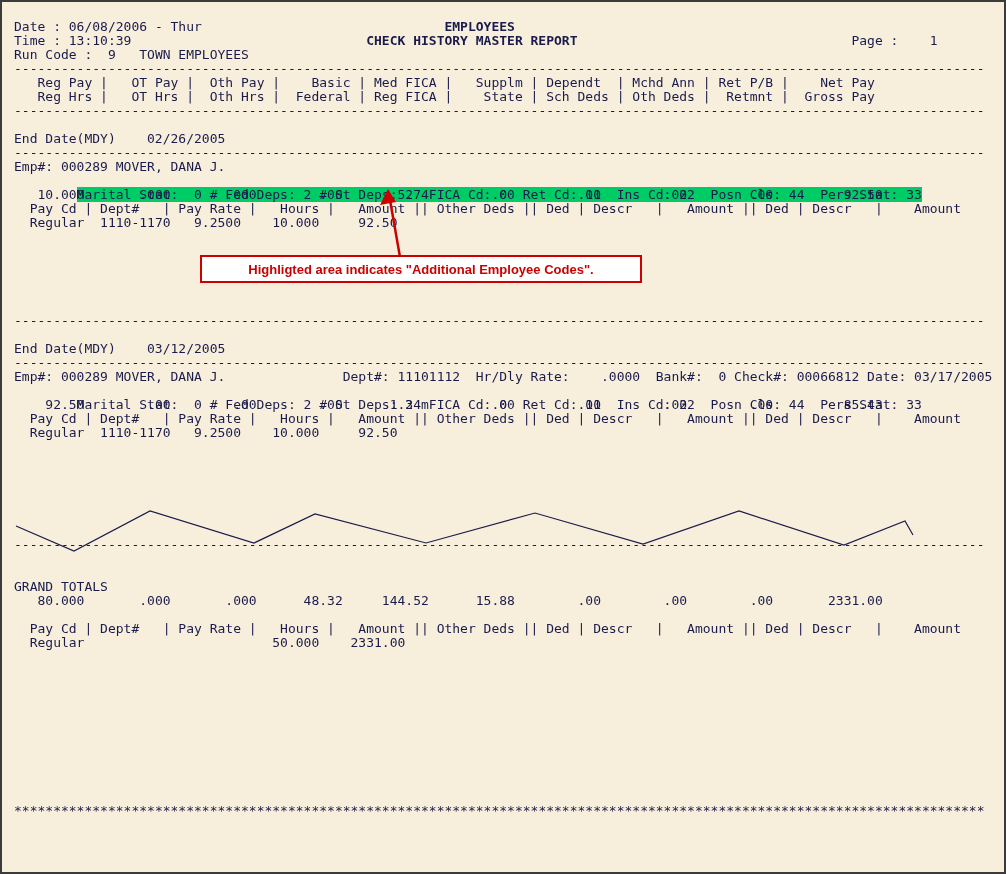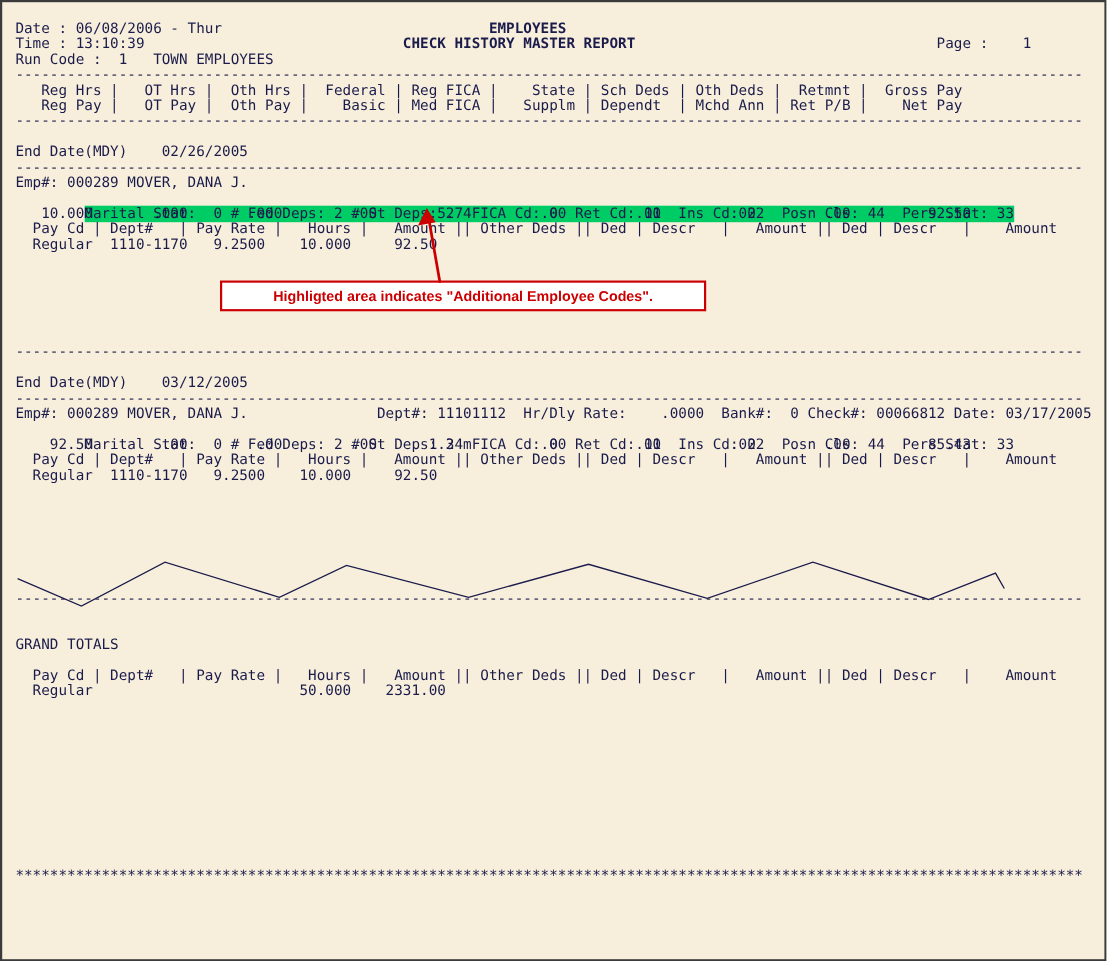--- a/index.html
+++ b/index.html
@@ -45,25 +45,25 @@
 
     <div class="line">
       <span class="abs" style="left:0ch">Date : 06/08/2006 - Thur</span>
       <span class="abs bold" style="left:55ch">EMPLOYEES</span>
     </div>
     <div class="line">
       <span class="abs" style="left:0ch">Time : 13:10:39</span>
       <span class="abs bold" style="left:45ch">CHECK HISTORY MASTER REPORT</span>
       <span class="abs" style="left:107ch">Page :    1</span>
     </div>
-    <div class="line">Run Code :  1   TOWN EMPLOYEES</div>
+    <div class="line">Run Code :  9   TOWN EMPLOYEES</div>
 
     <div class="line">----------------------------------------------------------------------------------------------------------------------------</div>
+    <div class="line">   Reg Pay |   OT Pay |  Oth Pay |    Basic | Med FICA |   Supplm | Dependt  | Mchd Ann | Ret P/B |    Net Pay</div>
     <div class="line">   Reg Hrs |   OT Hrs |  Oth Hrs |  Federal | Reg FICA |    State | Sch Deds | Oth Deds |  Retmnt |  Gross Pay</div>
-    <div class="line">   Reg Pay |   OT Pay |  Oth Pay |    Basic | Med FICA |   Supplm | Dependt  | Mchd Ann | Ret P/B |    Net Pay</div>
     <div class="line">----------------------------------------------------------------------------------------------------------------------------</div>
 
     <div class="g14"></div>
 
     <div class="line">
       <span class="abs" style="left:0ch">End Date(MDY)</span>
       <span class="abs" style="left:17ch">02/26/2005</span>
     </div>
     <div class="line">----------------------------------------------------------------------------------------------------------------------------</div>
 
@@ -98,20 +98,21 @@
     <div class="line">    92.50        .00        .00        .00      1.34m        .00        .00        .00        .00         85.43</div>
     <div class="line">  Pay Cd | Dept#   | Pay Rate |   Hours |   Amount || Other Deds || Ded | Descr   |   Amount || Ded | Descr   |    Amount</div>
     <div class="line">  Regular  1110-1170   9.2500    10.000     92.50</div>
 
     <div class="g98"></div>
 
     <div class="line">----------------------------------------------------------------------------------------------------------------------------</div>
     <div class="g28"></div>
 
     <div class="line">GRAND TOTALS</div>
+    <div class="line">   80.000       .000       .000      48.32     144.52      15.88        .00        .00        .00       2331.00</div>
     <div class="g14"></div>
     <div class="line">  Pay Cd | Dept#   | Pay Rate |   Hours |   Amount || Other Deds || Ded | Descr   |   Amount || Ded | Descr   |    Amount</div>
     <div class="line">  Regular                        50.000    2331.00</div>
 
     <div class="g154"></div>
 
     <div class="line">****************************************************************************************************************************</div>
 
     <div class="callout">
       <span>Highligted area indicates "Additional Employee Codes".</span>

